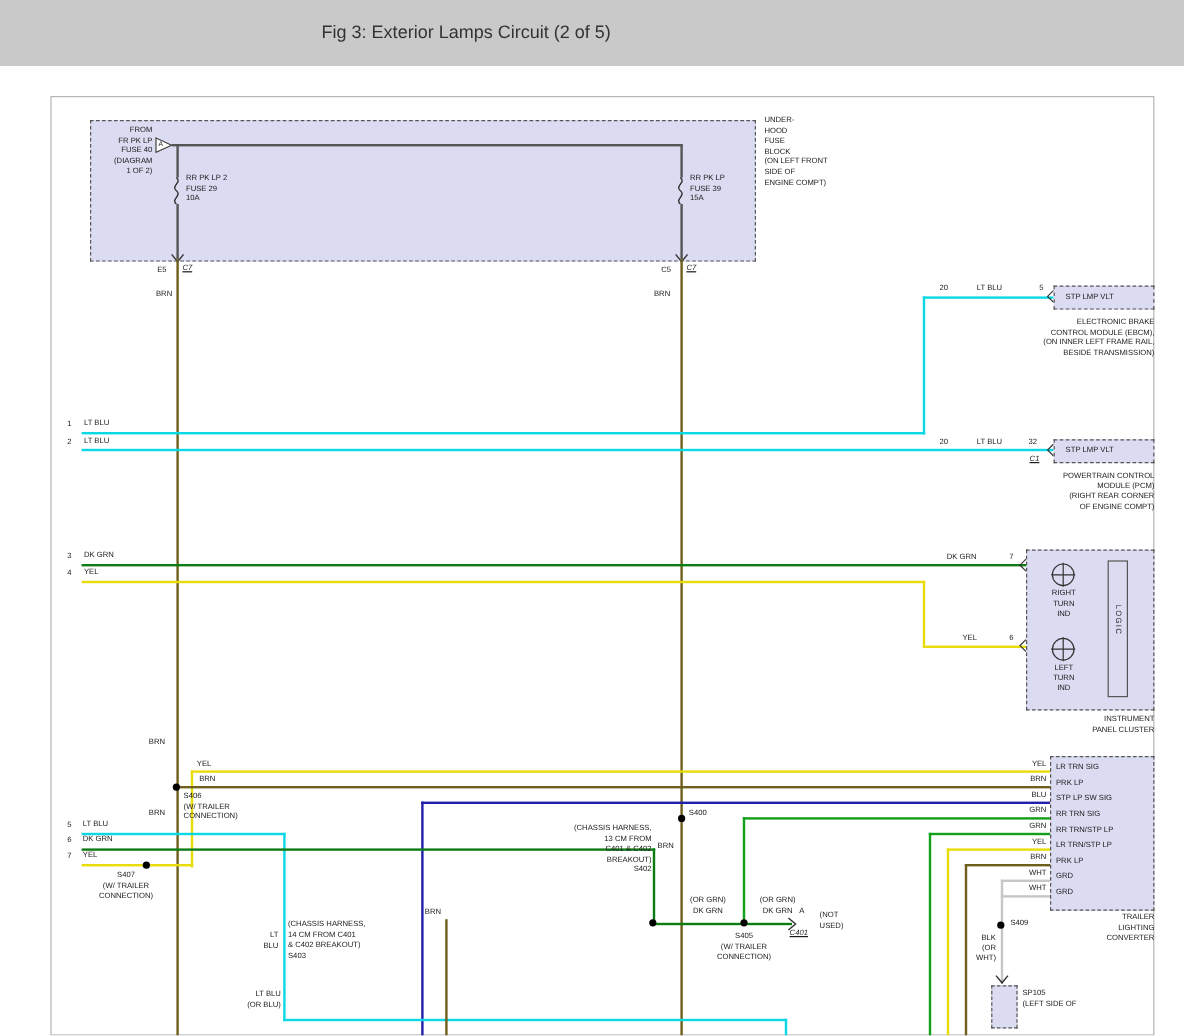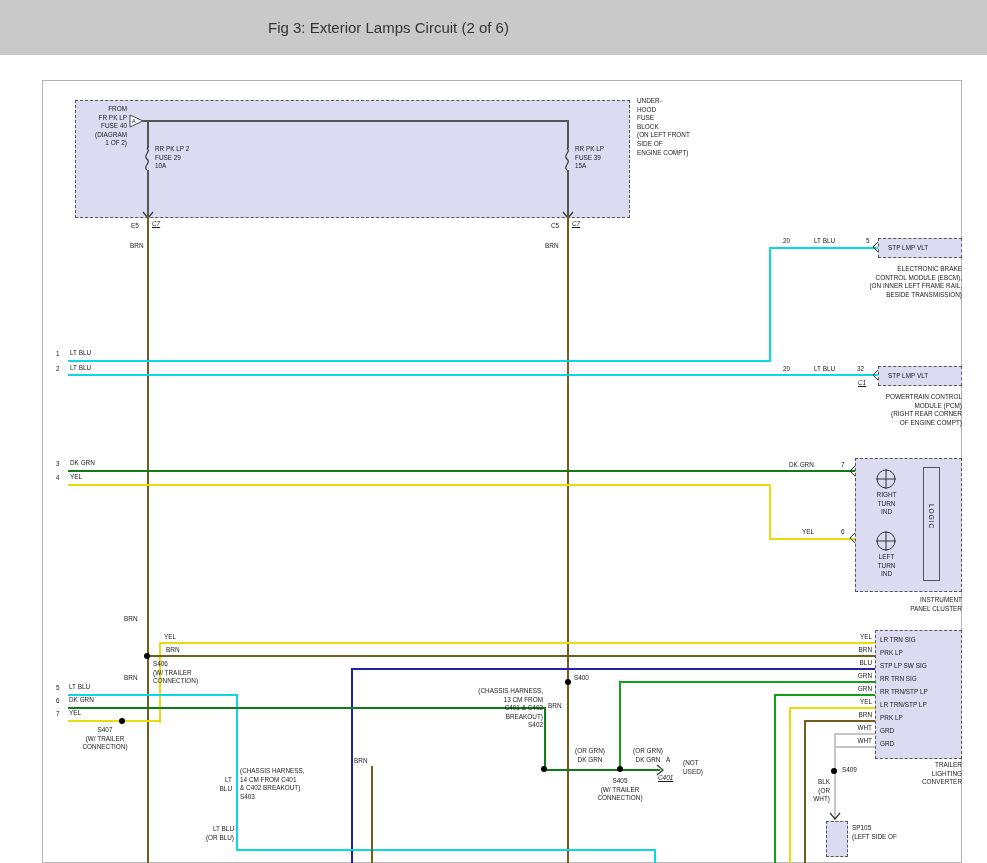--- a/index.html
+++ b/index.html
@@ -20,21 +20,21 @@
   .c-brn{background:var(--brn)} .c-ltblu{background:var(--lt_blu)} .c-dkgrn{background:var(--dk_grn)}
   .c-grn{background:var(--grn)} .c-yel{background:var(--yel)} .c-blu{background:var(--blu)}
   .c-wht{background:var(--wht)} .c-gray{background:#555}
   .logic { position:absolute; border:1px solid #555; background:var(--box_fill,#dbdbf2); text-align:center; }
   .logic span { writing-mode:vertical-rl; font-size:6.5px; letter-spacing:1px; margin-top:36px; }
 </style>
 </head>
 <body>
 
 <div class="hdr">
-  <div class="hdr-title">Fig 3: Exterior Lamps Circuit (2 of 6)</div>
+  <div class="hdr-title">Fig 3: Exterior Lamps Circuit (2 of 5)</div>
 </div>
 
 <div class="frame"></div>
 
 <div class="dash" style="left:75px;top:100px;width:555px;height:118px"></div>
 <div class="blk r" style="left:80px;top:105px;width:47px">
   <div>FROM</div>
   <div>FR PK LP</div>
   <div>FUSE 40</div>
   <div>(DIAGRAM</div>

